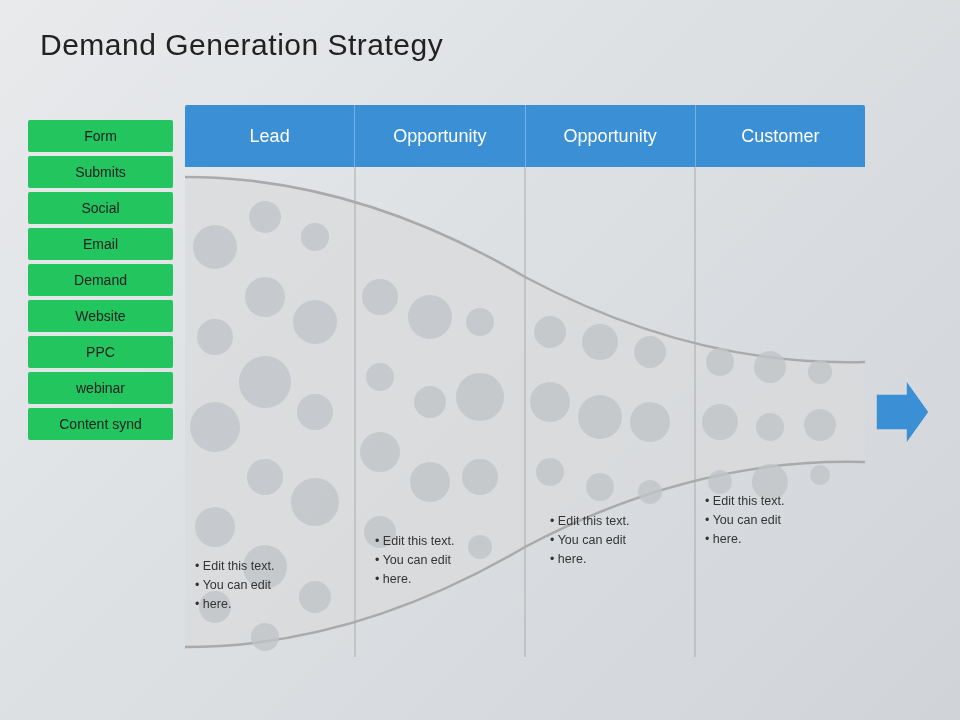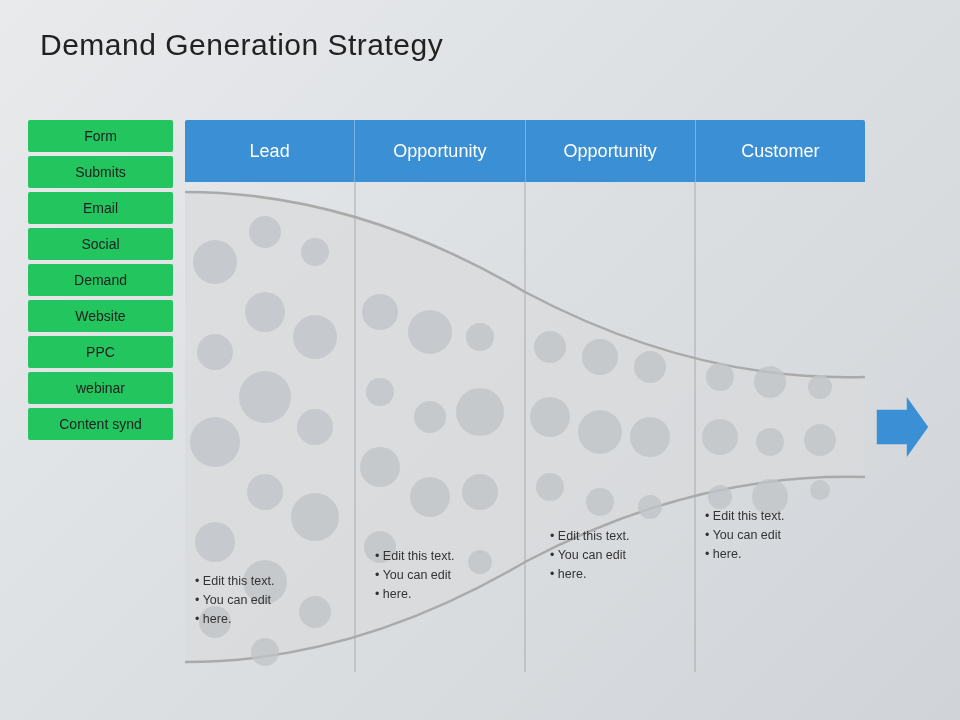--- a/index.html
+++ b/index.html
@@ -41,21 +41,21 @@
       font-weight: 500;
       text-align: center;
       padding: 8px 10px;
       border-radius: 2px;
       cursor: pointer;
     }
 
     
     .diagram-area {
       position: absolute;
-      top: 120px;
+      top: 105px;
       left: 185px;
       width: 735px;
       height: 580px;
     }
 
     
     .header-row {
       display: flex;
       width: 680px;
       height: 62px;
@@ -133,22 +133,22 @@
     }
   </style>
 </head>
 <body>
 
 <h1 class="page-title">Demand Generation Strategy</h1>
 
 <div class="sidebar">
   <div class="sidebar-item">Form</div>
   <div class="sidebar-item">Submits</div>
+  <div class="sidebar-item">Social</div>
   <div class="sidebar-item">Email</div>
-  <div class="sidebar-item">Social</div>
   <div class="sidebar-item">Demand</div>
   <div class="sidebar-item">Website</div>
   <div class="sidebar-item">PPC</div>
   <div class="sidebar-item">webinar</div>
   <div class="sidebar-item">Content synd</div>
 </div>
 
 <div class="diagram-area">
 
   <div class="header-row">

